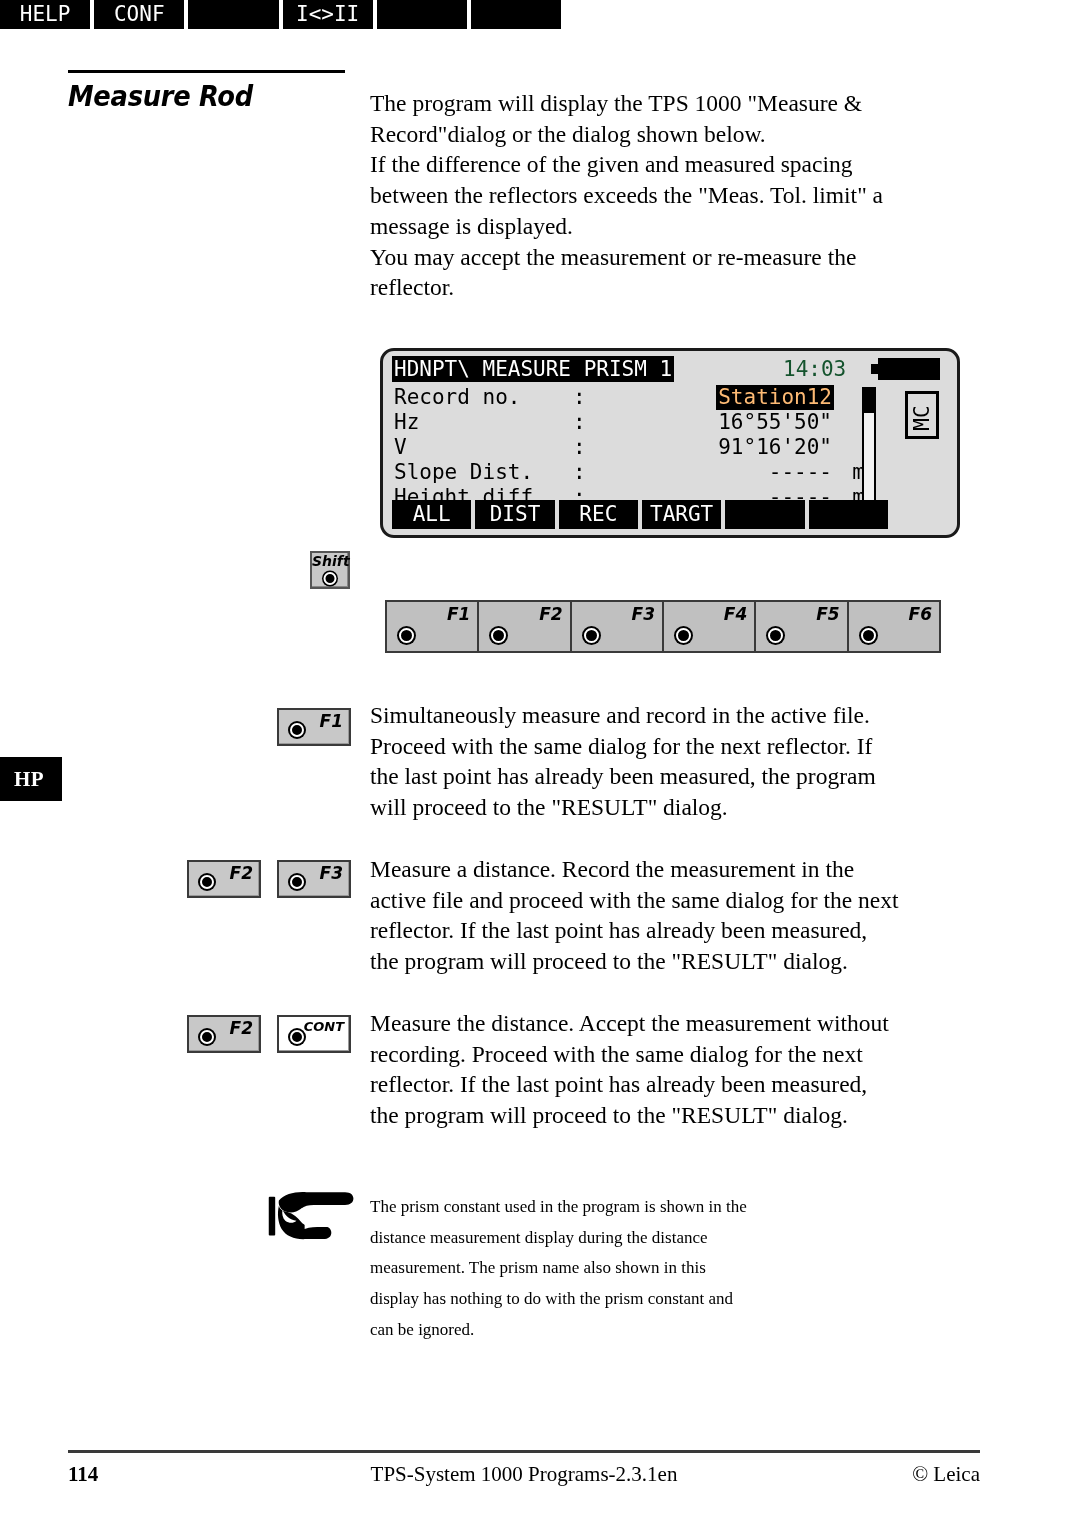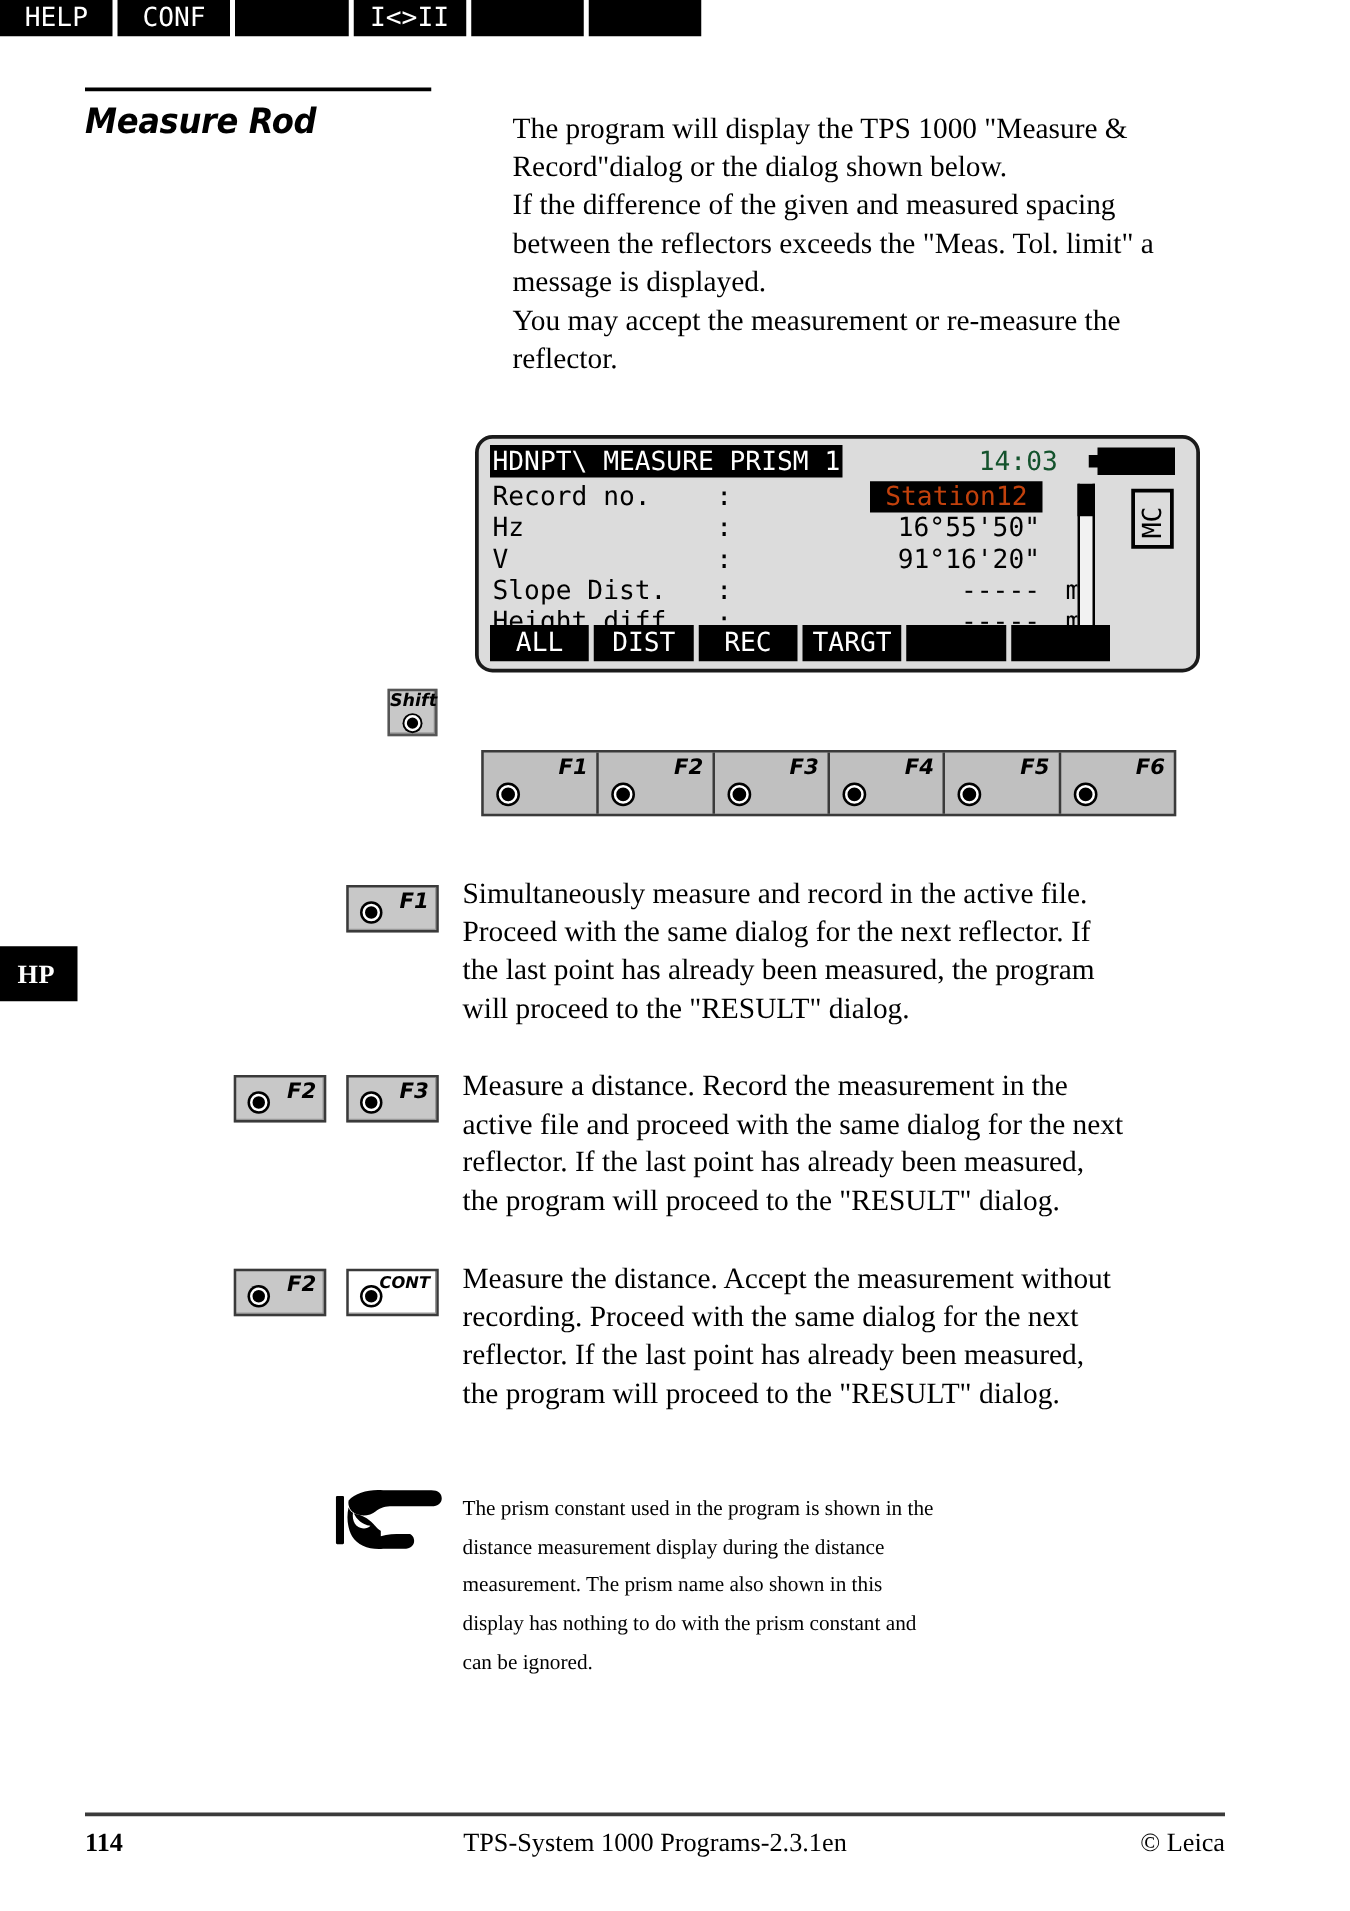--- a/index.html
+++ b/index.html
@@ -63,21 +63,20 @@
     font-family: "Liberation Serif", serif;
     font-size: 23.5px;
     line-height: 30.7px;
     color: #000;
   }
   .intro {
     position: absolute;
     left: 370px;
     top: 88px;
     width: 600px;
-    margin-left: 40px;
   }
   .intro p { margin: 0; }
 
   
   .lcd {
     position: absolute;
     left: 380px;
     top: 348px;
     width: 580px;
     height: 190px;
@@ -136,22 +135,22 @@
     height: 25px;
     line-height: 25px;
     white-space: pre;
     color: #000;
   }
   .lcd-label { left: 11px; }
   .lcd-colon { left: 190px; }
   .lcd-value { right: 125px; text-align: right; white-space: pre; }
   .lcd-value.hl {
     background: #000;
-    color: #c2410c;
-    padding: 0 12px;
+    color: #fdba74;
+    padding: 0 2px;
     right: 123px;
   }
   .lcd-unit { right: 92px; }
 
   .scrollbar-track {
     position: absolute;
     left: 479px;
     top: 36px;
     width: 14px;
     height: 135px;

